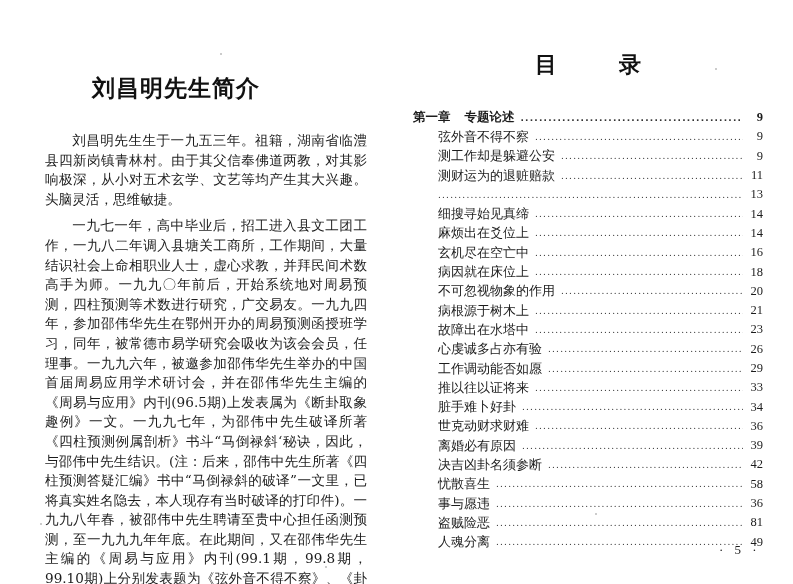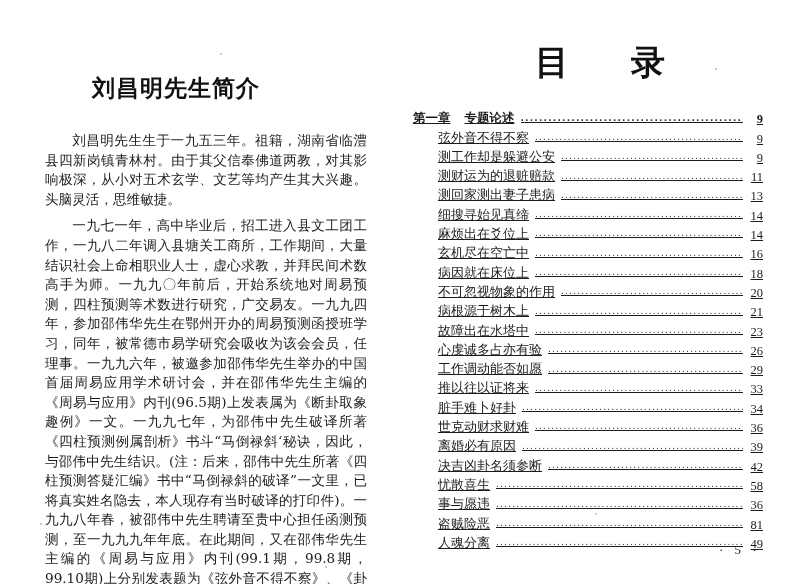--- a/index.html
+++ b/index.html
@@ -23,30 +23,30 @@
     font-size:13.6px; line-height:19.6px; color:#1c1c1c;
     text-align:justify; text-justify:inter-character;
   }
   .bio-body p { margin:7px; text-indent:2em; }
   .bio-sign {
     position:absolute; left:255px; top:519px;
     font-size:13.6px; color:#1c1c1c; white-space:nowrap;
   }
 
   .toc-title {
-    position:absolute; left:140px; top:40px;
+    position:absolute; left:140px; top:50px;
     font-family:"DejaVu Sans","Liberation Sans",sans-serif;
-    font-size:34px; font-weight:bold; color:#111; white-space:nowrap;
+    font-size:22px; font-weight:bold; color:#111; white-space:nowrap;
   }
   .toc-title span { display:inline-block; }
   .toc-title .gap { width:62px; }
   .toc-list { position:absolute; left:18px; top:108px; width:350px; }
   .toc-row {
-    display:flex; align-items:flex-end; height:19.3px;
-    font-size:13px; color:#1c1c1c; white-space:nowrap;text-decoration:underline;
+    display:flex; align-items:center; height:19.3px;
+    font-size:13px; color:#1c1c1c; white-space:nowrap;
   }
   .toc-row.chapter { font-weight:bold; font-family:"DejaVu Sans","Liberation Sans",sans-serif; font-size:12.5px; }
   .toc-row.item { padding-left:25px; }
   .toc-row .chap-no { margin-right:14px; }
   .toc-row .label { flex:0 0 auto; padding-right:6px; }
   .toc-row .dots {
     flex:1 1 auto; overflow:hidden; color:#333; font-size:9px;
     letter-spacing:1.2px; height:12px; line-height:12px; align-self:center;
   }
   .toc-row .dots::after { content:"........................................................................................................................"; }
@@ -94,21 +94,20 @@
         <span class="label">测工作却是躲避公安</span>
         <span class="dots"></span>
         <span class="pg">9</span>
       </div>
       <div class="toc-row item">
         <span class="label">测财运为的退赃赔款</span>
         <span class="dots"></span>
         <span class="pg">11</span>
       </div>
       <div class="toc-row item">
-        <span class="label">测回家测出妻子患病</span>
         <span class="dots"></span>
         <span class="pg">13</span>
       </div>
       <div class="toc-row item">
         <span class="label">细搜寻始见真缔</span>
         <span class="dots"></span>
         <span class="pg">14</span>
       </div>
       <div class="toc-row item">
         <span class="label">麻烦出在爻位上</span>

